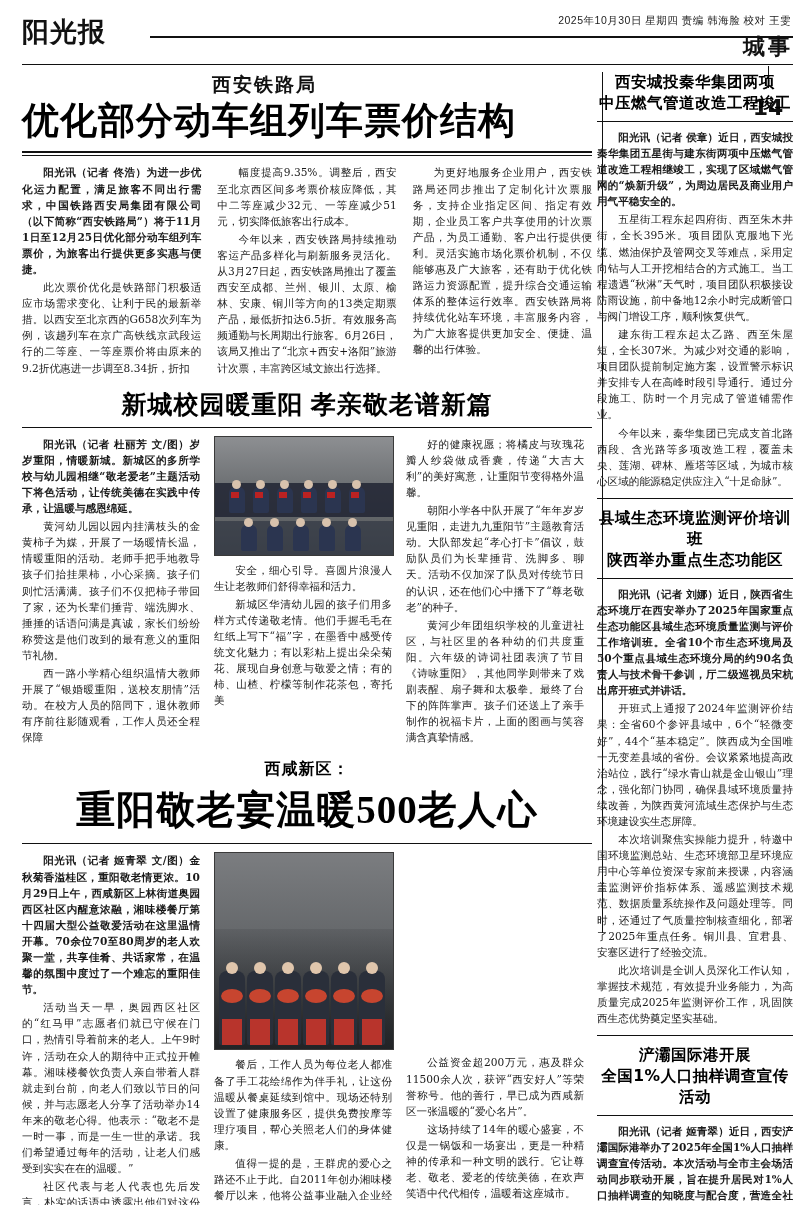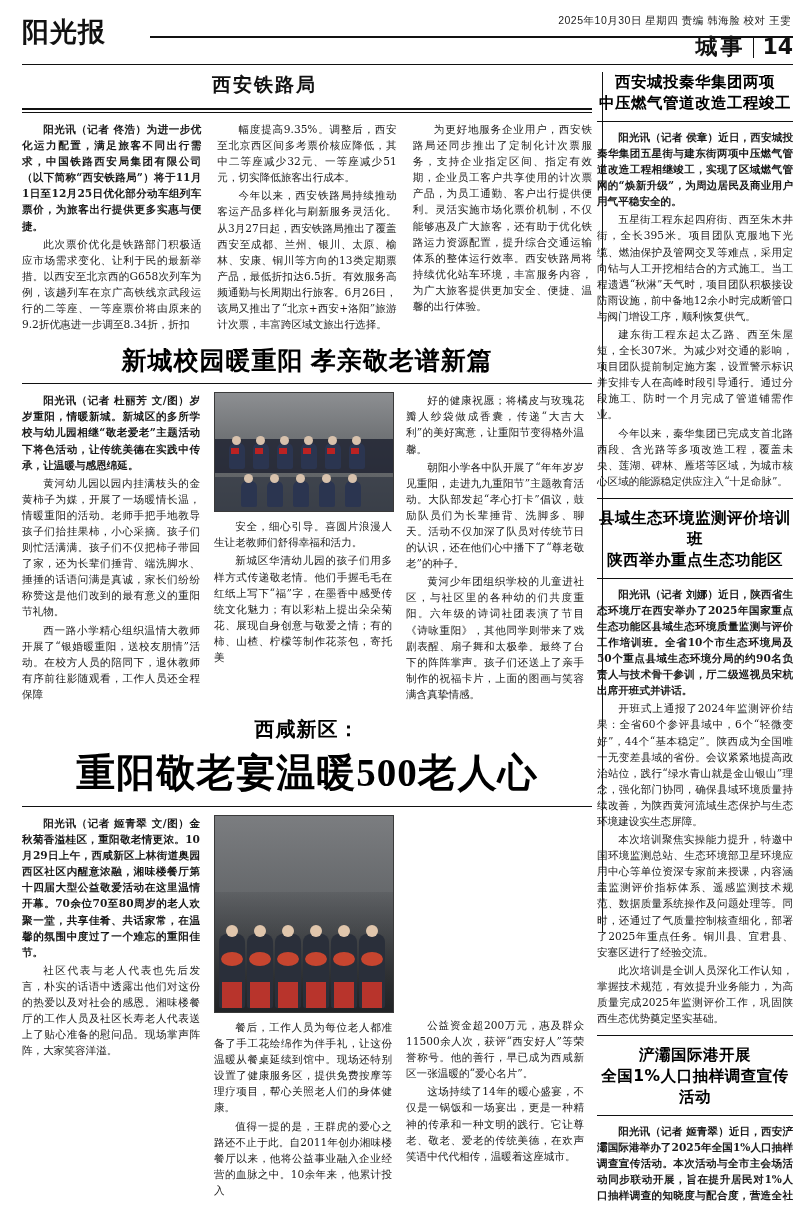--- a/index.html
+++ b/index.html
@@ -34,22 +34,23 @@
     position:absolute;left:128px;right:0;top:22px;height:2px;background:#111;
   }
   .masthead-meta{
     position:absolute;right:2px;top:0;
     font-size:10.5px;color:#222;letter-spacing:.5px;
     font-family:"Liberation Sans", sans-serif;
     white-space:nowrap;
   }
   .section-box{
     position:absolute;right:0;top:22px;
-    display:flex;align-items:flex-start;gap:8px;
+    display:flex;align-items:center;gap:8px;
     font-family:"DejaVu Sans", sans-serif;
+    flex-direction:column;
   }
   .section-name{
     font-size:22px;font-weight:bold;letter-spacing:3px;color:#111;
     line-height:1;
   }
   .section-divider{
     width:1px;height:22px;background:#111;margin-bottom:1px;
   }
   .section-page{
     font-size:22px;font-weight:bold;color:#111;line-height:1;
@@ -87,21 +88,21 @@
   .rule-thick{height:2px;background:#111;margin:10px 0 0 0;}
   .rule-thin{height:1px;background:#111;margin:0;}
 
   .headline-2{
     font-family:Liberation Serif, serif;
     font-size:25px;font-weight:bold;letter-spacing:1px;
     text-align:center;color:#000;margin:0;
   }
   .headline-3-kicker{
     font-family:Liberation Serif, serif;
-    font-size:20px;font-weight:bold;letter-spacing:1px;
+    font-size:16px;font-weight:bold;letter-spacing:1px;
     text-align:center;color:#000;margin:0 0 3px 0;
   }
   .headline-3{
     font-family:Liberation Serif, serif;
     font-size:39px;font-weight:bold;letter-spacing:1px;
     text-align:center;color:#000;margin:0;
   }
 
   
   .body-cols{
@@ -191,20 +192,21 @@
   <div class="content">
 
     <div class="vrule"></div>
 
     <div class="col-left">
 
       <div>
         <div style="padding-left:190px;">
           <div class="kicker">西安铁路局</div>
         </div>
+        <h1 class="headline-main">优化部分动车组列车票价结构</h1>
         <div class="rule-thick"></div>
         <div style="height:2px;"></div>
         <div class="rule-thin"></div>
         <div class="spacer-8"></div>
 
         <div class="body-cols three-cols">
           <p class="byline">阳光讯（记者 佟浩）为进一步优化运力配置，满足旅客不同出行需求，中国铁路西安局集团有限公司（以下简称“西安铁路局”）将于11月1日至12月25日优化部分动车组列车票价，为旅客出行提供更多实惠与便捷。</p>
           <p>此次票价优化是铁路部门积极适应市场需求变化、让利于民的最新举措。以西安至北京西的G658次列车为例，该趟列车在京广高铁线京武段运行的二等座、一等座票价将由原来的9.2折优惠进一步调至8.34折，折扣</p>
           <p>幅度提高9.35%。调整后，西安至北京西区间多考票价核应降低，其中二等座减少32元、一等座减少51元，切实降低旅客出行成本。</p>
           <p>今年以来，西安铁路局持续推动客运产品多样化与刷新服务灵活化。从3月27日起，西安铁路局推出了覆盖西安至成都、兰州、银川、太原、榆林、安康、铜川等方向的13类定期票产品，最低折扣达6.5折。有效服务高频通勤与长周期出行旅客。6月26日，该局又推出了“北京+西安+洛阳”旅游计次票，丰富跨区域文旅出行选择。</p>
@@ -282,20 +284,21 @@
       <div>
         <div class="headline-3-kicker">西咸新区：</div>
         <h2 class="headline-3">重阳敬老宴温暖500老人心</h2>
         <div style="height:6px;"></div>
         <div class="rule-thin"></div>
         <div class="spacer-8"></div>
 
         <div style="display:flex;gap:14px;align-items:flex-start;">
           <div style="width:178px;" class="body-cols">
             <p class="byline">阳光讯（记者 姬青翠 文/图）金秋菊香溢桂区，重阳敬老情更浓。10月29日上午，西咸新区上林街道奥园西区社区内醒意浓融，湘味楼餐厅第十四届大型公益敬爱活动在这里温情开幕。70余位70至80周岁的老人欢聚一堂，共享佳肴、共话家常，在温馨的氛围中度过了一个难忘的重阳佳节。</p>
+            <p>活动当天一早，奥园西区社区的“红马甲”志愿者们就已守候在门口，热情引导着前来的老人。上午9时许，活动在众人的期待中正式拉开帷幕。湘味楼餐饮负责人亲自带着人群就走到台前，向老人们致以节日的问候，并与志愿老人分享了活动举办14年来的敬老心得。他表示：“敬老不是一时一事，而是一生一世的承诺。我们希望通过每年的活动，让老人们感受到实实在在的温暖。”</p>
             <p>社区代表与老人代表也先后发言，朴实的话语中透露出他们对这份的热爱以及对社会的感恩。湘味楼餐厅的工作人员及社区长寿老人代表送上了贴心准备的慰问品。现场掌声阵阵，大家笑容洋溢。</p>
           </div>
 
           <div style="width:178px;">
             <div class="photo ph2">
               <div class="crowd"></div>
               <div class="person" style="left:4px;">
                   <div class="h"></div>
                   <div class="flw"></div>
                   <div class="bag"></div>

